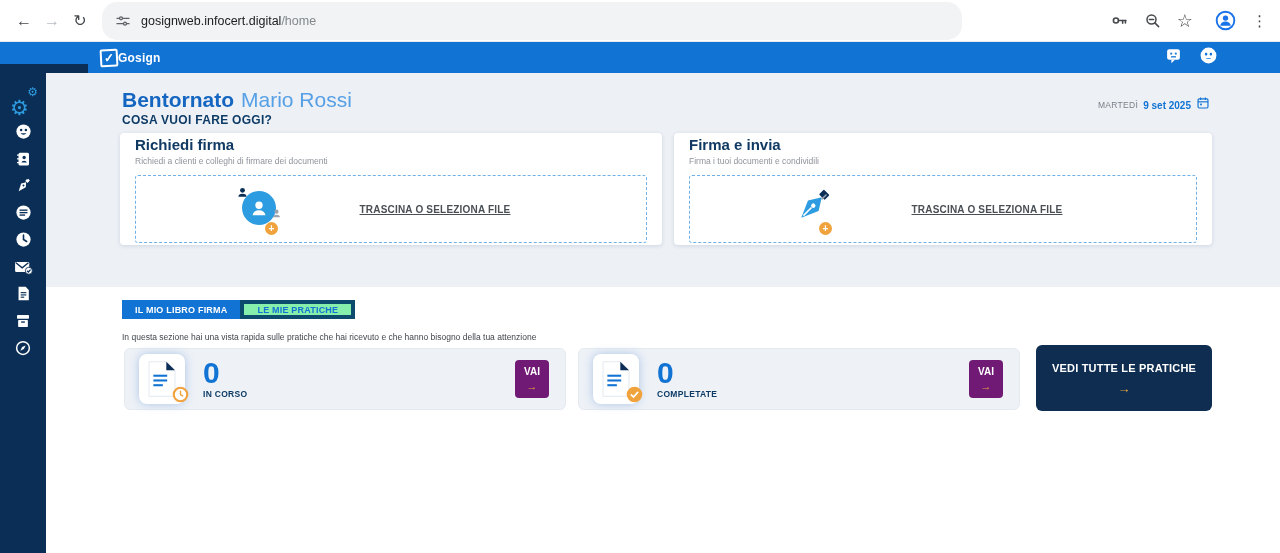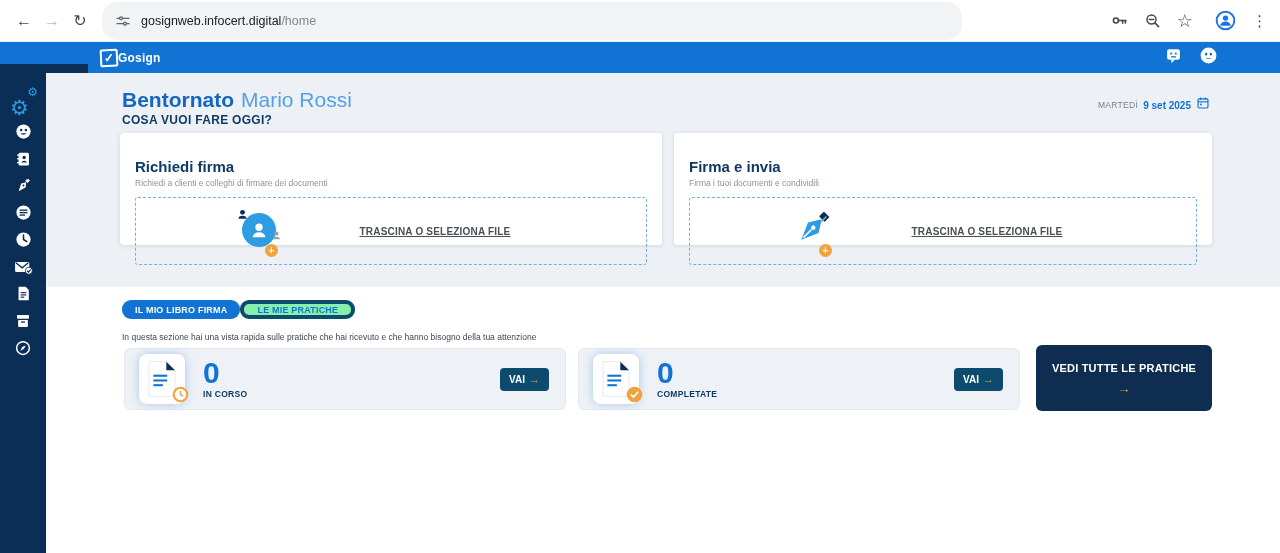--- a/index.html
+++ b/index.html
@@ -52,21 +52,21 @@
   .greeting-row { font-size:21px; line-height:1.1; }
   .greeting { color:#1566c0; font-weight:bold; }
   .username { color:#56a0e6; margin-left:7px; }
   .welcome-sub { font-size:12px; font-weight:bold; color:#0d3b66; margin-top:2px; letter-spacing:.3px; }
   .date-block { position:absolute; right:70px; top:23px; display:flex; align-items:center; gap:5px; }
   .weekday { font-size:8.5px; color:#7a8089; letter-spacing:.3px;margin-left:20px; }
   .date-val { font-size:10px; font-weight:bold; color:#1173d4; }
 
   .cards-row { position:absolute; left:74px; top:60px; display:flex; gap:12px; }
   .action-card { width:542px; height:112px; background:#fff; border-radius:4px;
-    box-shadow:0 1px 4px rgba(25,60,110,.14); padding:25px 15px; }
+    box-shadow:0 1px 4px rgba(25,60,110,.14); padding:3px 15px; }
   .action-card.second { width:538px; }
   .card-title { font-size:15px; font-weight:bold; color:#103a63; }
   .card-sub { font-size:8.5px; color:#8e939b; margin-top:3px; }
   .dropzone { margin-top:9px; height:68px; border:1px dashed #6fb0e8; border-radius:3px;
     display:flex; align-items:center; cursor:pointer; }
   .dz-icon { margin-left:100px; width:48px; height:48px; position:relative; flex:0 0 auto; }
   .dz-label { flex:1; text-align:center; margin-right:60px; font-size:10px; font-weight:600;
     color:#4a4f55; text-decoration:underline; letter-spacing:.2px; }
 
   .adduser-circle { position:absolute; left:6px; top:6px; width:34px; height:34px; border-radius:50%;
@@ -75,37 +75,37 @@
   .mini-person-gray { position:absolute; right:2px; bottom:10px; }
   .orange-badge { position:absolute; right:6px; bottom:-2px; width:13px; height:13px; border-radius:50%;
     background:#f0a23c; color:#fff; font-size:10px; font-weight:bold; display:flex; align-items:center;
     justify-content:center; line-height:1; }
   .pen-wrap { position:absolute; left:2px; top:0; }
 
   
   .lower { position:absolute; left:46px; top:287px; width:1234px; height:266px; background:#fff; }
   .tabs { position:absolute; left:76px; top:13px; display:flex; }
   .tab { height:19px; padding:0 13px; display:flex; align-items:center; font-size:9px;
-    font-weight:bold; letter-spacing:.2px; cursor:pointer;border-radius:9px; }
+    font-weight:bold; letter-spacing:.2px; cursor:pointer; }
   .tab.active { background:#1173d4; color:#fff; }
   .tab.inactive { background:#86efac; color:#1173d4; border:4px solid #0c4a6e; }
   .section-desc { position:absolute; left:76px; top:45px; font-size:8.5px; color:#41464d; }
   .stats-row { position:absolute; left:78px; top:61px; display:flex; align-items:flex-start; }
   .stat-card { width:442px; height:62px; background:#eef2f7; border:1px solid #e5eaf1; border-radius:6px;
     display:flex; align-items:center; margin-right:12px; }
   .doc-tile { margin-left:14px; width:46px; height:50px; position:relative; background:#fff;
     border-radius:8px; box-shadow:0 0 10px rgba(90,140,210,.45); display:flex; align-items:center;
     justify-content:center; }
   .doc-badge { position:absolute; right:-4px; bottom:-3px; }
   .stat-text { margin-left:18px; display:flex; flex-direction:column; }
   .stat-num { font-size:30px; font-weight:bold; color:#1173d4; line-height:.95; }
   .stat-label { font-size:8.5px; font-weight:bold; color:#0d3b66; margin-top:2px; letter-spacing:.3px; }
-  .vai-btn { margin-left:auto; margin-right:16px; background:#0c4a6e; border:none; border-radius:4px;
+  .vai-btn { margin-left:auto; margin-right:16px; background:#701a75; border:none; border-radius:4px;
     color:#fff; font-size:10px; font-weight:bold; font-family:inherit; padding:6px 9px;
-    display:flex; align-items:center; gap:4px; cursor:pointer; }
+    display:flex; align-items:center; gap:4px; cursor:pointer;flex-direction:column; }
   .vai-arrow { color:#e7a23c; font-size:11px; font-weight:bold; line-height:1; }
   .cta-card { width:176px; height:66px; background:#0e2d50; border-radius:6px; margin-left:4px;
     margin-top:-3px; display:flex; flex-direction:column; align-items:center; justify-content:center;
     gap:8px; cursor:pointer; }
   .cta-label { color:#fff; font-size:11px; font-weight:bold; letter-spacing:.2px; }
   .cta-arrow { color:#e7a23c; font-size:13px; font-weight:bold; line-height:1; }
 </style>
 </head>
 <body>
 

